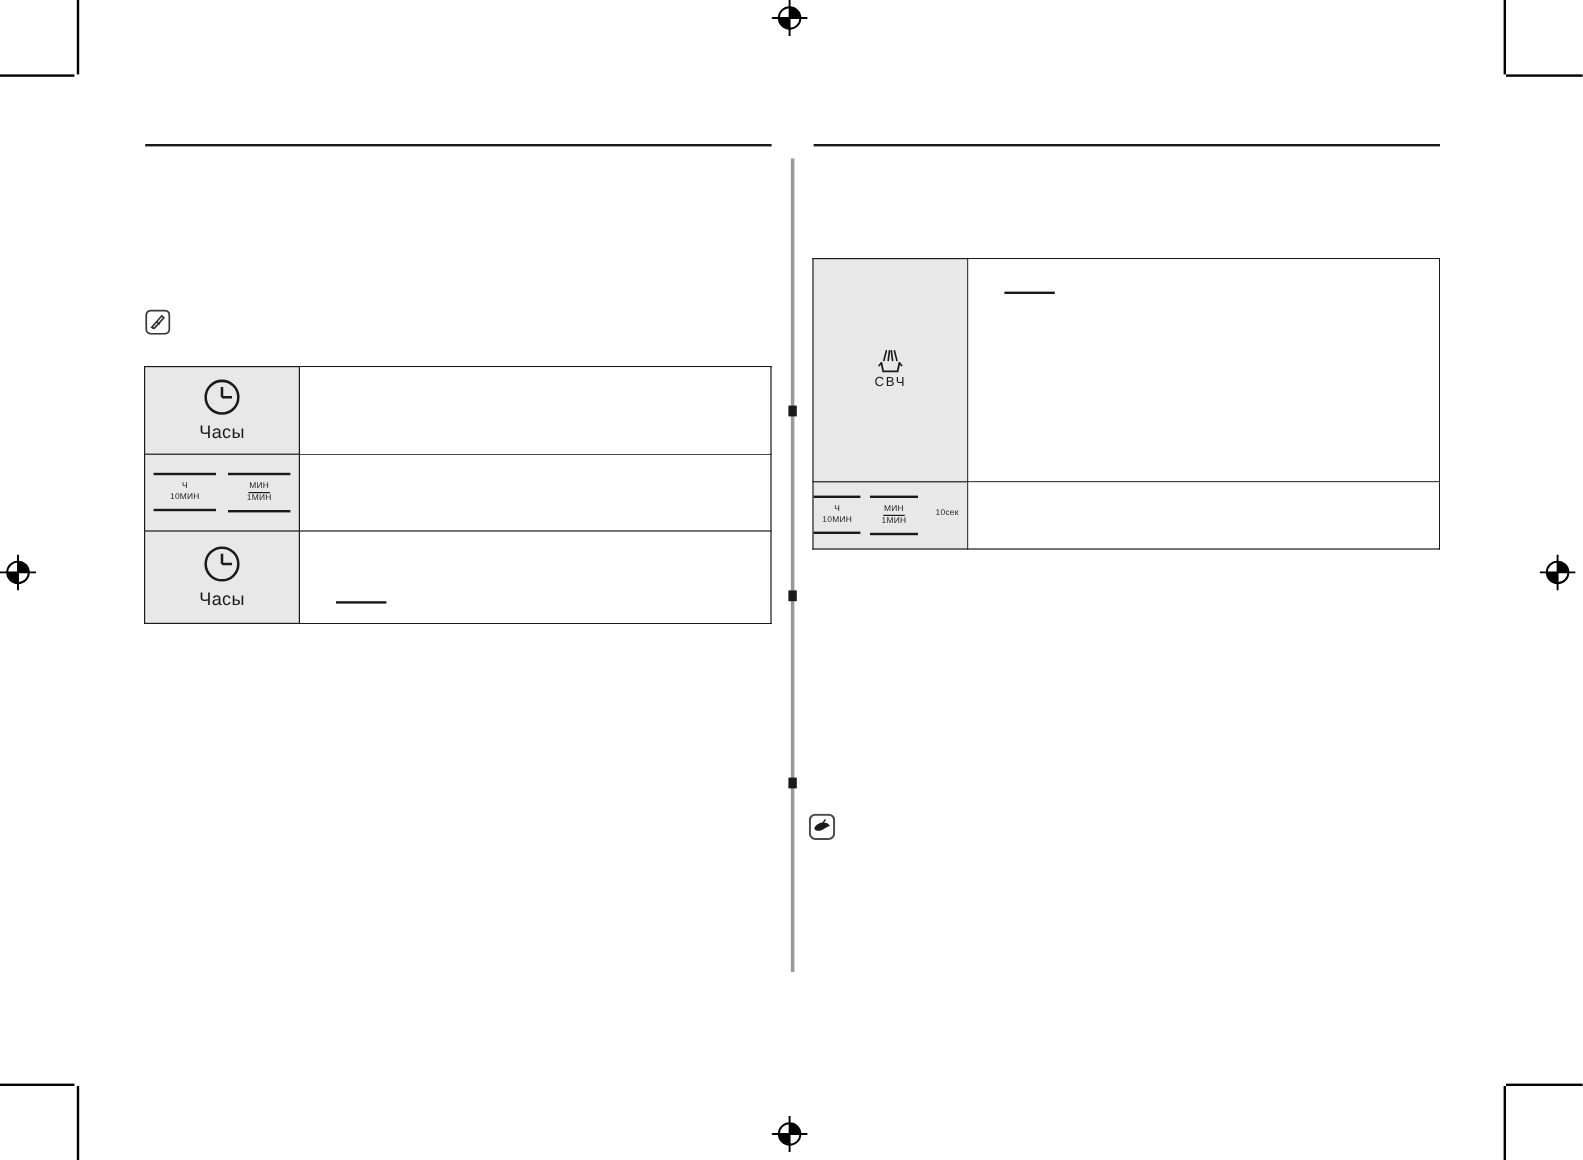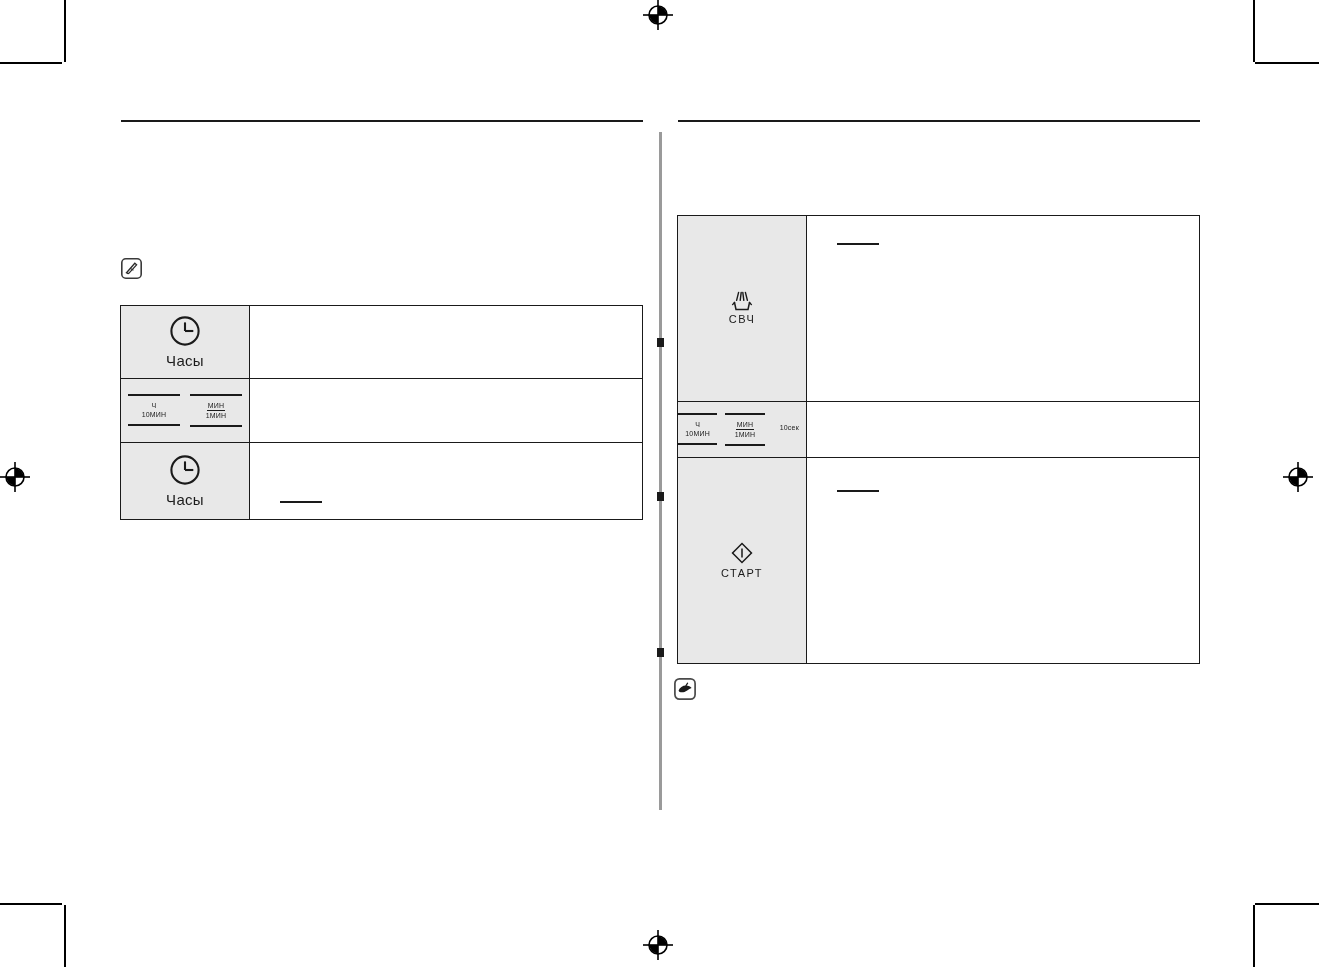--- a/index.html
+++ b/index.html
@@ -341,37 +341,20 @@
             <div class="key-solo" style="width:34px; padding-top:11px;">
               <span>10сек</span>
             </div>
           </div>
         </td>
         <td class="cell-text" style="height:55px;">
           <span></span>
         </td>
       </tr>
 
-      <tr>
-        <td class="cell-btn" style="height:205px;">
-          <span class="btn-panel">
-            <span class="rail rail-top" style="width:66px;"></span>
-            <svg class="glyph" width="26" height="26" viewBox="0 0 26 26">
-              <rect x="13" y="3.5" width="13.4" height="13.4" transform="rotate(45 13 3.5)" fill="none" stroke="#1a1a1a" stroke-width="1.5"></rect>
-              <line x1="13" y1="8.6" x2="13" y2="17.4" stroke="#1a1a1a" stroke-width="1.5"></line>
-            </svg>
-            <span class="cap">СТАРТ</span>
-            <span class="rail rail-bot" style="width:66px;"></span>
-          </span>
-        </td>
-        <td class="cell-text" style="height:205px;">
-          <span class="inline-rule" style="top:32px;"></span>
-          <span></span>
-        </td>
-      </tr>
     </tbody>
   </table>
 
   <div class="note-icon" style="left:14px; top:678px;">
     <svg width="22" height="22" viewBox="0 0 22 22">
       <rect x="0.9" y="0.9" width="20.2" height="20.2" rx="4.5" ry="4.5" fill="#ffffff" stroke="#4a4a4a" stroke-width="1.7"></rect>
       <path d="M4.6 12.4 C5.6 9.4 8.6 7.4 12.0 7.4 C14.6 7.4 16.6 8.4 17.6 10.1 C16.2 10.6 14.6 11.4 13.2 12.4 C11.0 14.0 8.6 14.6 6.6 14.2 C5.6 14.0 4.9 13.3 4.6 12.4 Z" fill="#1a1a1a"></path>
       <path d="M12.0 7.6 L13.6 5.2" stroke="#1a1a1a" stroke-width="1.2" fill="none" stroke-linecap="round"></path>
     </svg>
   </div>

